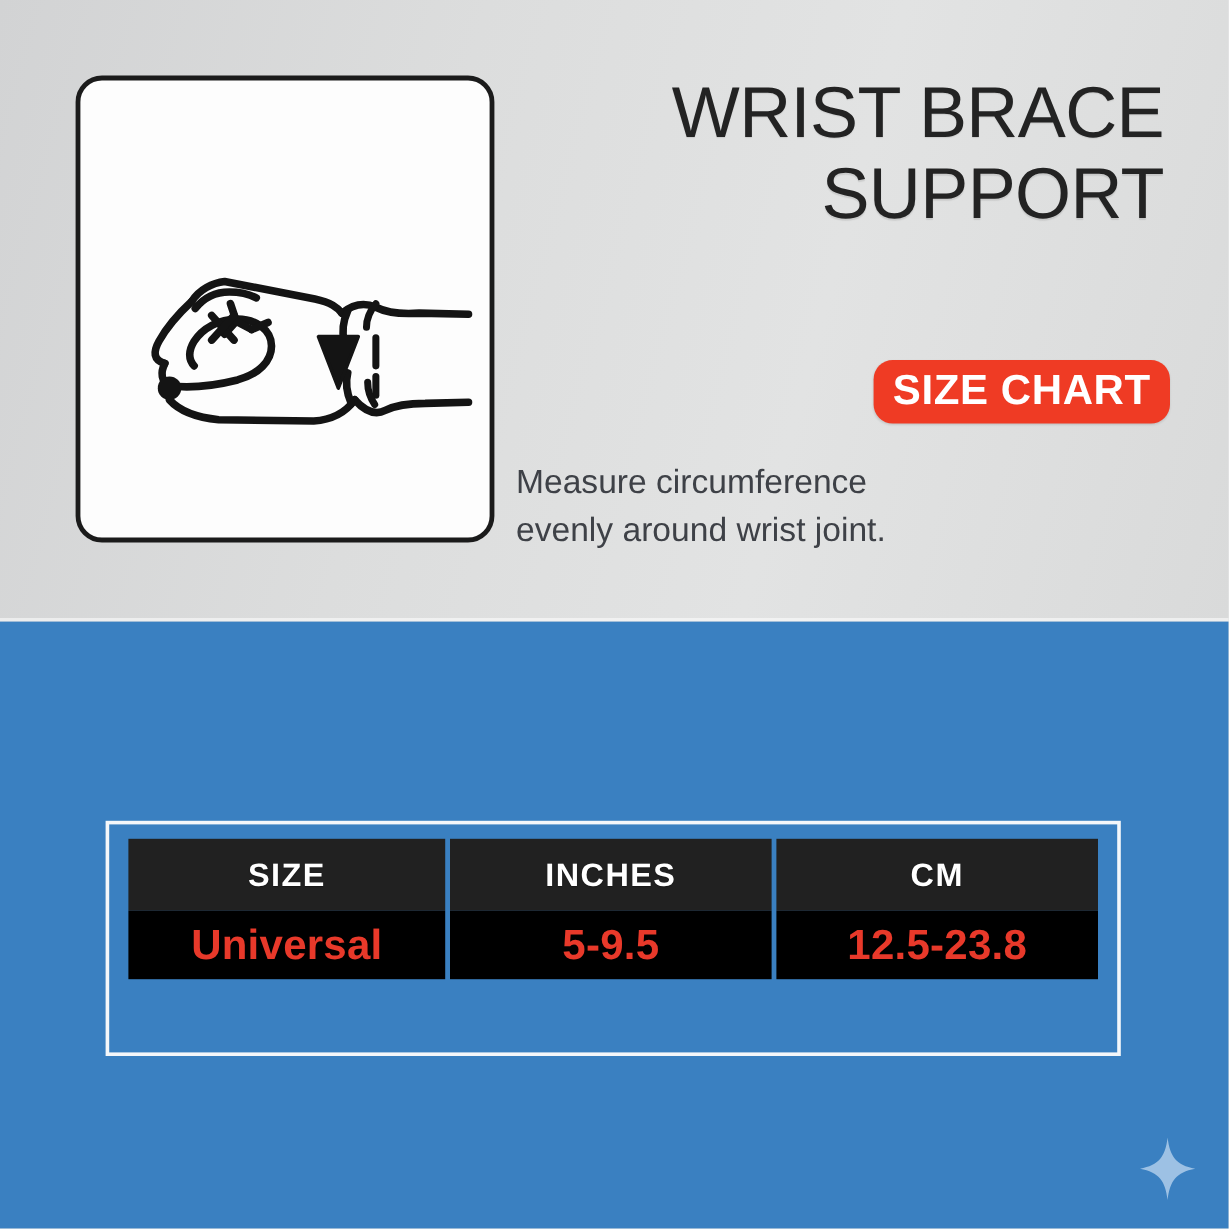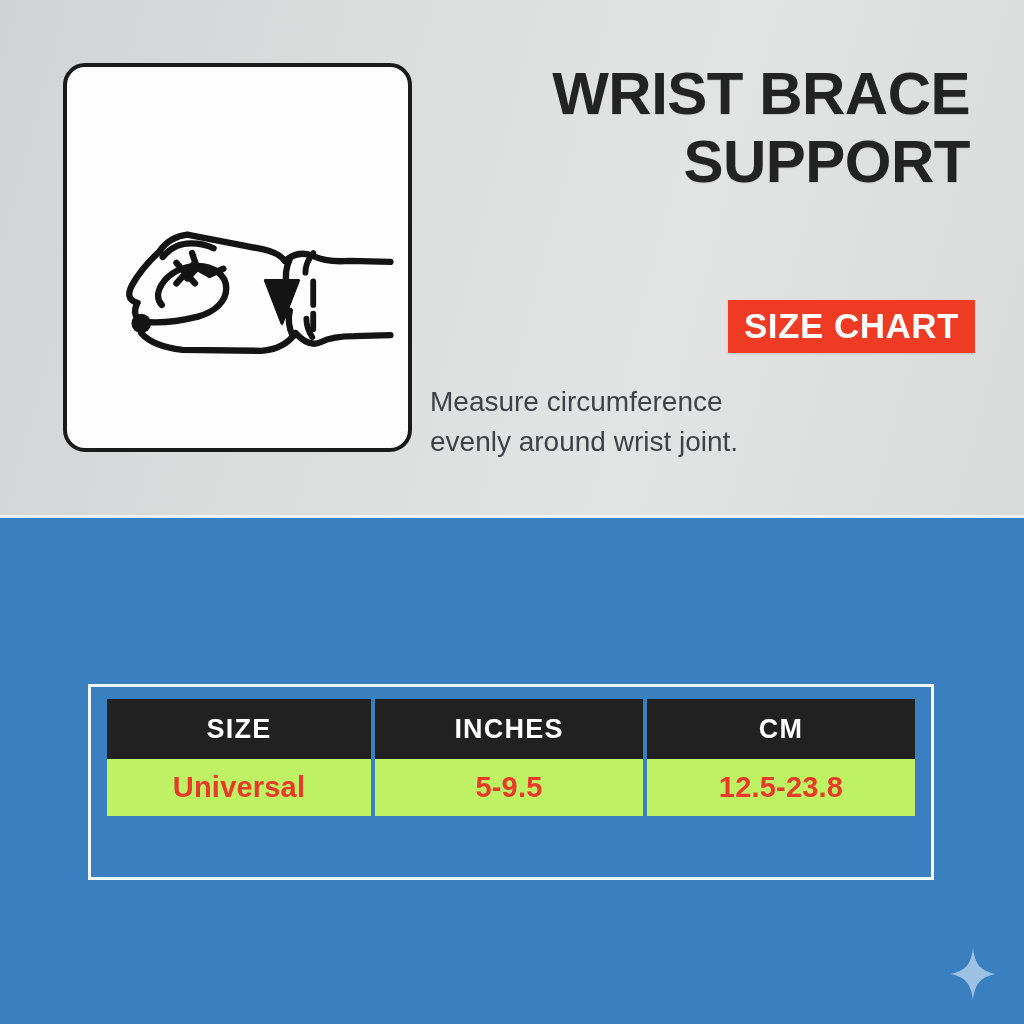--- a/index.html
+++ b/index.html
@@ -66,21 +66,21 @@
     position: absolute;
     left: 430px;
     top: 60px;
     width: 540px;
     text-align: right;
   }
   .headline {
     margin: 0;
     color: #232323;
     font-family: "Liberation Sans", sans-serif;
-    font-weight: bold;
+    font-weight: normal;
     font-size: 60px;
     line-height: 68px;
     letter-spacing: -0.5px;
     text-transform: uppercase;
     text-shadow: 0 1px 1px rgba(0,0,0,0.10);
   }
   .headline .hl-line { display: block; }
 
   .badge-row {
     position: absolute;
@@ -94,20 +94,21 @@
     background: #ef3b24;
     color: #ffffff;
     font-family: "Liberation Sans", sans-serif;
     font-weight: bold;
     font-size: 35px;
     line-height: 35px;
     letter-spacing: 0.5px;
     padding: 8px 16px 10px 16px;
     text-transform: uppercase;
     box-shadow: 0 1px 2px rgba(0,0,0,0.12);
+    border-radius: 16px;
   }
 
   .subtext-block {
     position: absolute;
     left: 430px;
     top: 382px;
     width: 545px;
     text-align: left;
   }
   .subtext {
@@ -157,23 +158,23 @@
   .size-table thead th {
     background: #212121;
     color: #ffffff;
     font-size: 27px;
     letter-spacing: 1.2px;
     height: 58px;
     text-transform: uppercase;
     text-shadow: 0 1px 1px rgba(0,0,0,0.35);
   }
   .size-table tbody td {
-    background: #bef264;
+    background: #000000;
     color: #e8392a;
-    font-size: 29px;
+    font-size: 35px;
     letter-spacing: 0.2px;
     height: 55px;
   }
   .col-size   { width: 33%; }
   .col-inches { width: 33.5%; }
   .col-cm     { width: 33.5%; }
 
   
   .sparkle {
     position: absolute;

